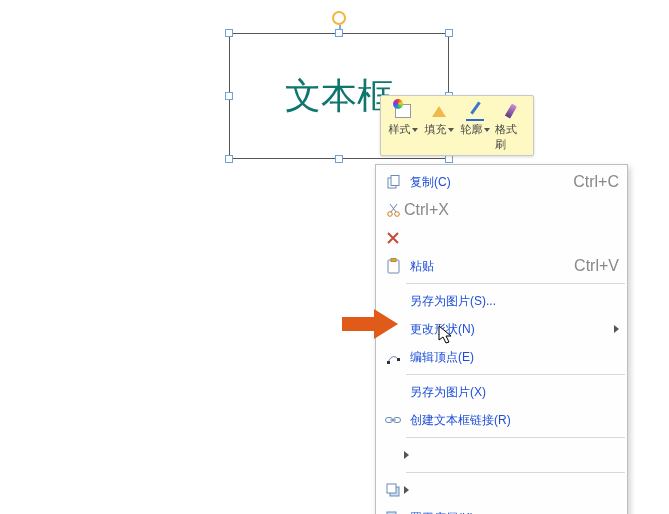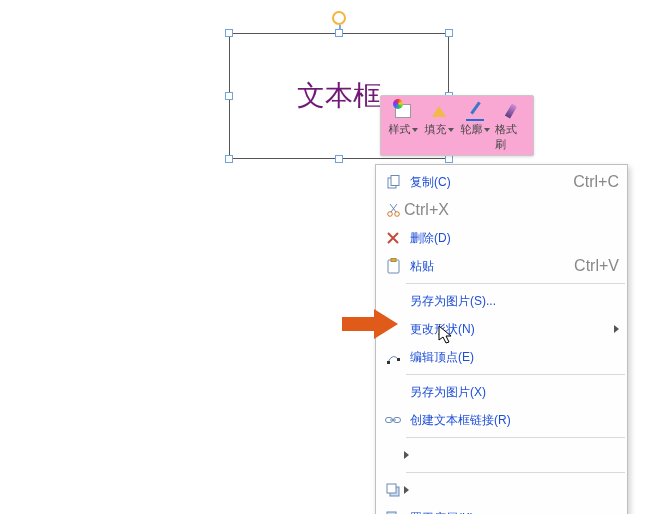--- a/index.html
+++ b/index.html
@@ -59,32 +59,32 @@
   .h-bm { left:50%; bottom:-4px; margin-left:-4px; }
   .h-br { right:-4px; bottom:-4px; }
   .shape {
     width: 100%;
     height: 100%;
     border: 1.5px solid #555;
     background: #fff;
     display: flex;
     align-items: center;
     justify-content: center;
-    font-size: 28px;
+    font-size: 36px;
     font-family: "SimSun", serif;
-    color: #701a75;
+    color: #0f766e;
     text-align: right;
   }
 
   
   .mini-toolbar {
     position: absolute;
     left: 380px;
     top: 95px;
-    background: #f9a8d4;
+    background: #fef9c3;
     border: 1px solid #c8c8c8;
     border-radius: 2px;
     display: flex;
     padding: 3px 4px 2px 4px;
     box-shadow: 0 1px 3px rgba(0,0,0,.15);
   }
   .tb-btn {
     display: flex;
     flex-direction: column;
     align-items: center;
@@ -228,21 +228,20 @@
     </span>
     <span class="shortcut">Ctrl+X</span>
   </div>
 
   <div class="ctx-item">
     <span class="ic">
       <svg width="14" height="14">
           <path d="M2 2 L12 12 M12 2 L2 12" stroke="#c24b3a" stroke-width="2"></path>
         </svg>
     </span>
-    <span class="txt">删除(D)</span>
   </div>
 
   <div class="ctx-item">
     <span class="ic">
       <svg width="15" height="16">
           <rect x="2" y="2" width="11" height="13" rx="1" fill="none" stroke="#6a8ab5"></rect>
           <rect x="5" y="0.5" width="5" height="3" fill="#d6a94e" stroke="#b88a2e"></rect>
         </svg>
     </span>
     <span class="txt">粘贴</span>

